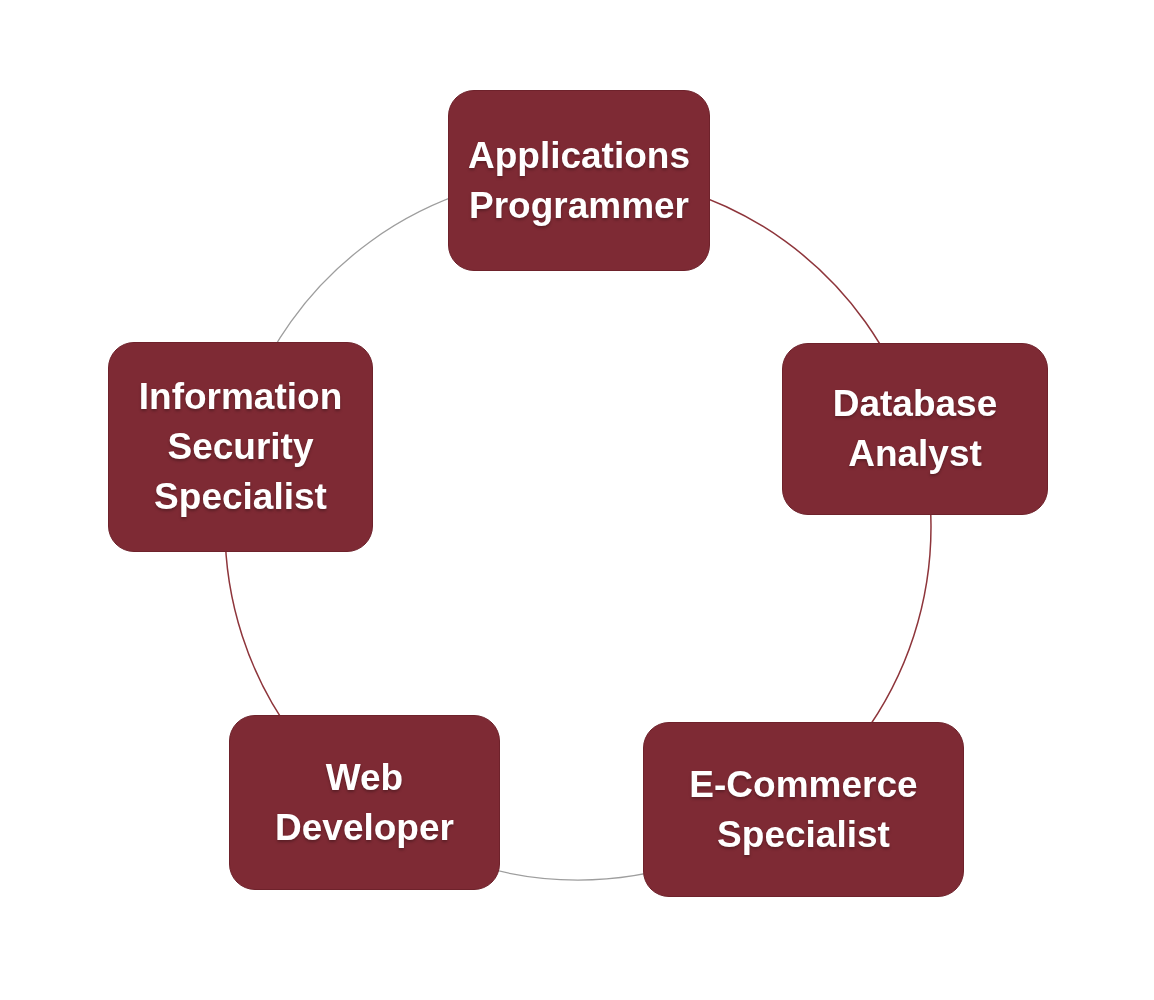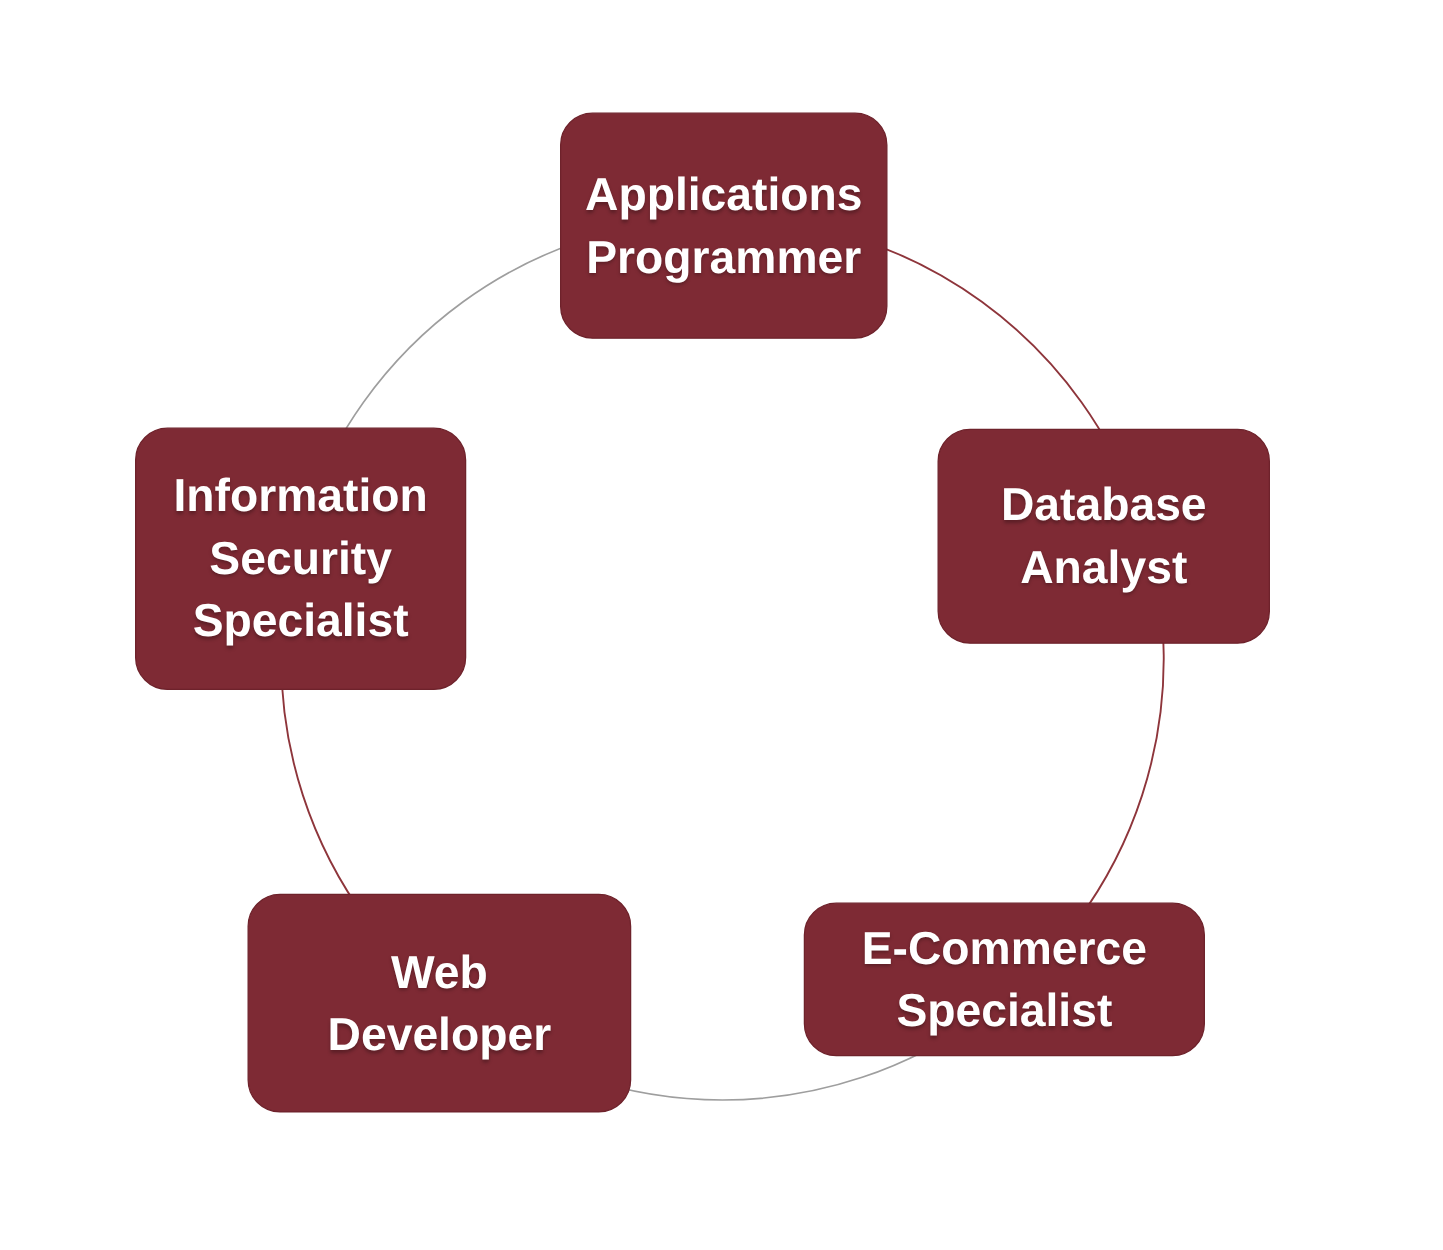--- a/index.html
+++ b/index.html
@@ -50,31 +50,31 @@
   <path d="M 785.5 812.6 A 353 353 0 0 1 370.5 812.6" fill="none" stroke-width="1.3" stroke="#9E9E9E"></path>
   <path d="M 370.5 812.6 A 353 353 0 0 1 242.3 417.9" fill="none" stroke-width="1.5" stroke="#8E353B"></path>
   <path d="M 242.3 417.9 A 353 353 0 0 1 578 174" fill="none" stroke-width="1.3" stroke="#9E9E9E"></path>
 </svg>
 
 <div class="node" style="left:448px; top:90px; width:262px; height:181px;">
   <span class="node-label">Applications
 Programmer</span>
 </div>
 
-<div class="node" style="left:750px; top:343px; width:266px; height:172px;">
+<div class="node" style="left:782px; top:343px; width:266px; height:172px;">
   <span class="node-label">Database
 Analyst</span>
 </div>
 
-<div class="node" style="left:643px; top:722px; width:321px; height:123px;">
+<div class="node" style="left:643px; top:722px; width:321px; height:175px;">
   <span class="node-label">E-Commerce
 Specialist</span>
 </div>
 
-<div class="node" style="left:198px; top:715px; width:307px; height:175px;">
+<div class="node" style="left:229px; top:715px; width:271px; height:175px;">
   <span class="node-label">Web
 Developer</span>
 </div>
 
 <div class="node" style="left:108px; top:342px; width:265px; height:210px;">
   <span class="node-label">Information
 Security
 Specialist</span>
 </div>
 

